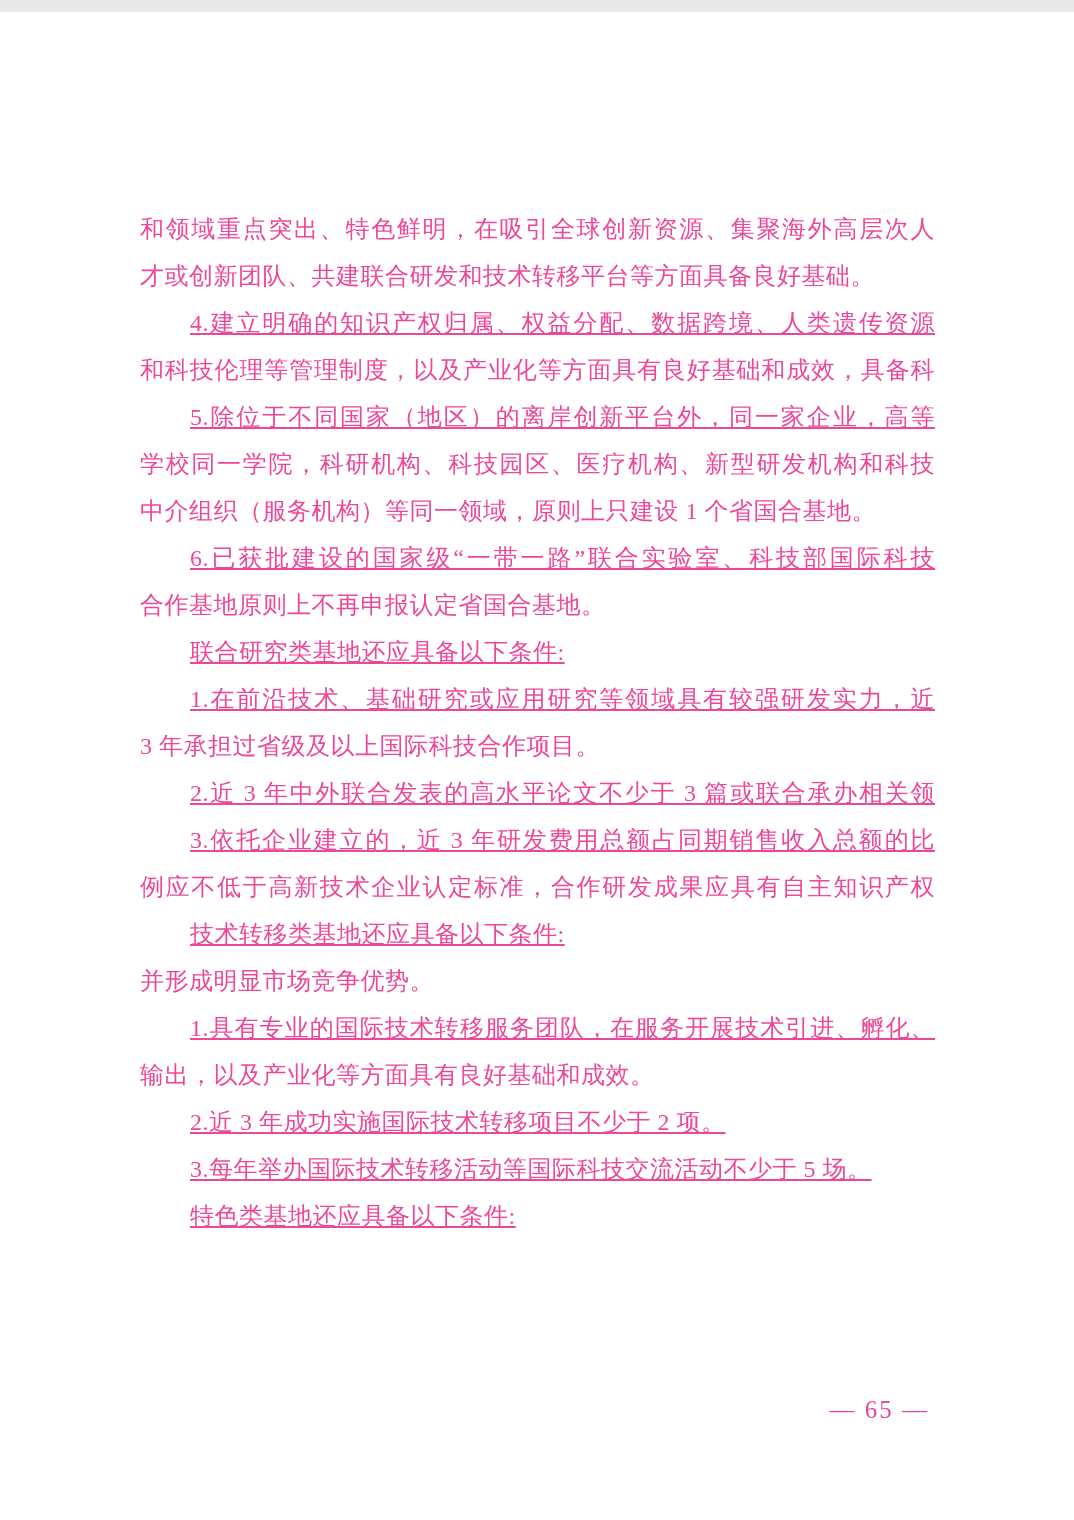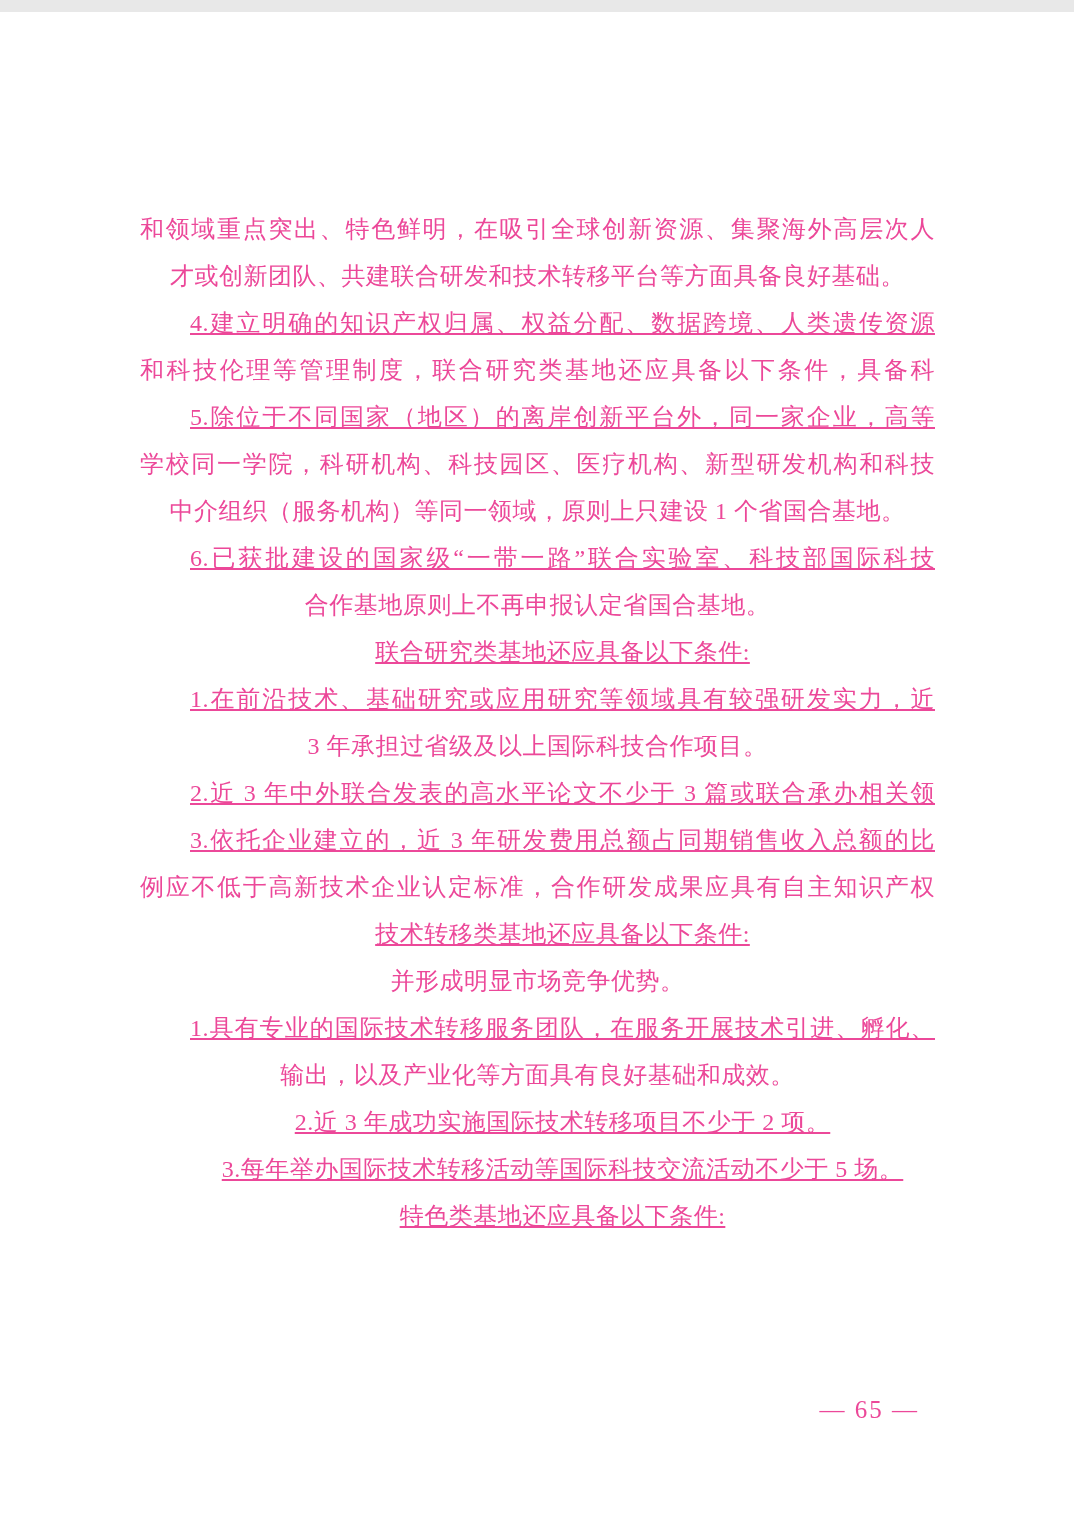--- a/index.html
+++ b/index.html
@@ -20,50 +20,50 @@
   .body-text {
     position: absolute;
     left: 140px;
     top: 194px;
     width: 795px;
     font-size: 24px;
     line-height: 47px;
     letter-spacing: 0.5px;
   }
   .line {
-    text-align: center;
+    text-align: left;
   }
   .line.justify {
     text-align: justify;
     text-align-last: justify;
     text-justify: inter-character;
   }
   .line.indent {
     padding-left: 50px;
     text-decoration: underline;
   }
   .page-number {
     position: absolute;
     top: 1383px;
-    right: 155px;
+    right: 145px;
     font-size: 25px;
     line-height: 30px;
     letter-spacing: 2px;
     white-space: nowrap;
   }
 </style>
 </head>
 <body>
 
 <div class="page">
   <div class="body-text" id="doc-body">
       <div class="line justify">和领域重点突出、特色鲜明，在吸引全球创新资源、集聚海外高层次人</div>
       <div class="line">才或创新团队、共建联合研发和技术转移平台等方面具备良好基础。</div>
       <div class="line indent justify">4.建立明确的知识产权归属、权益分配、数据跨境、人类遗传资源</div>
-      <div class="line justify">和科技伦理等管理制度，联合研究类基地还应具备以下条件，具备科</div>
+      <div class="line justify">和科技伦理等管理制度，以及产业化等方面具有良好基础和成效，具备科</div>
       <div class="line indent justify">5.除位于不同国家（地区）的离岸创新平台外，同一家企业，高等</div>
       <div class="line justify">学校同一学院，科研机构、科技园区、医疗机构、新型研发机构和科技</div>
       <div class="line">中介组织（服务机构）等同一领域，原则上只建设 1 个省国合基地。</div>
       <div class="line indent justify">6.已获批建设的国家级“一带一路”联合实验室、科技部国际科技</div>
       <div class="line">合作基地原则上不再申报认定省国合基地。</div>
       <div class="line indent">联合研究类基地还应具备以下条件:</div>
       <div class="line indent justify">1.在前沿技术、基础研究或应用研究等领域具有较强研发实力，近</div>
       <div class="line">3 年承担过省级及以上国际科技合作项目。</div>
       <div class="line indent justify">2.近 3 年中外联合发表的高水平论文不少于 3 篇或联合承办相关领</div>
       <div class="line indent justify">3.依托企业建立的，近 3 年研发费用总额占同期销售收入总额的比</div>

